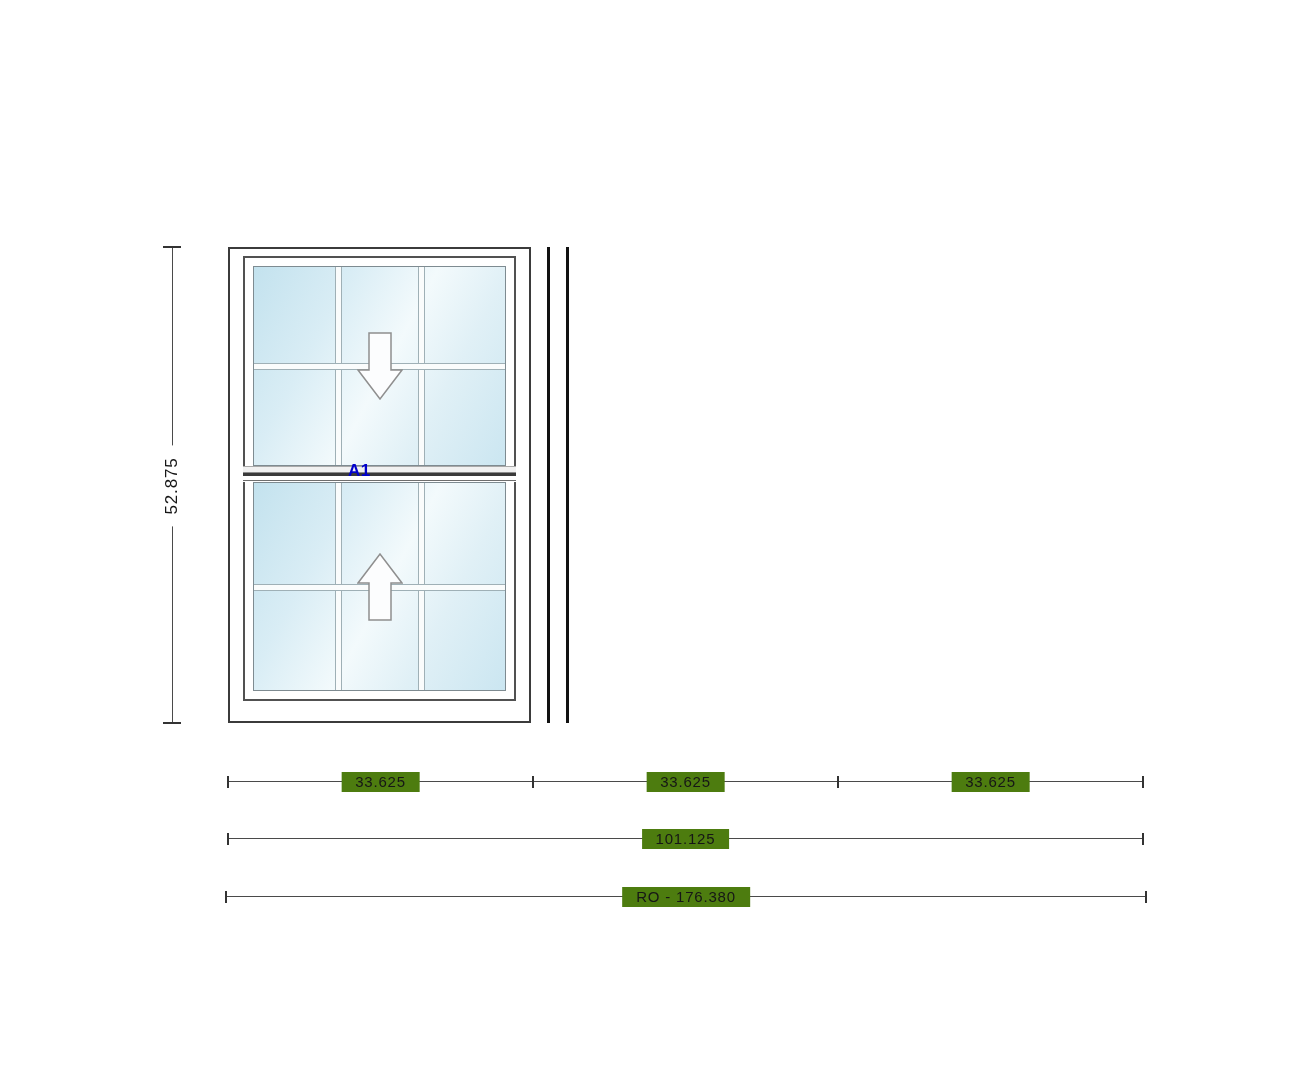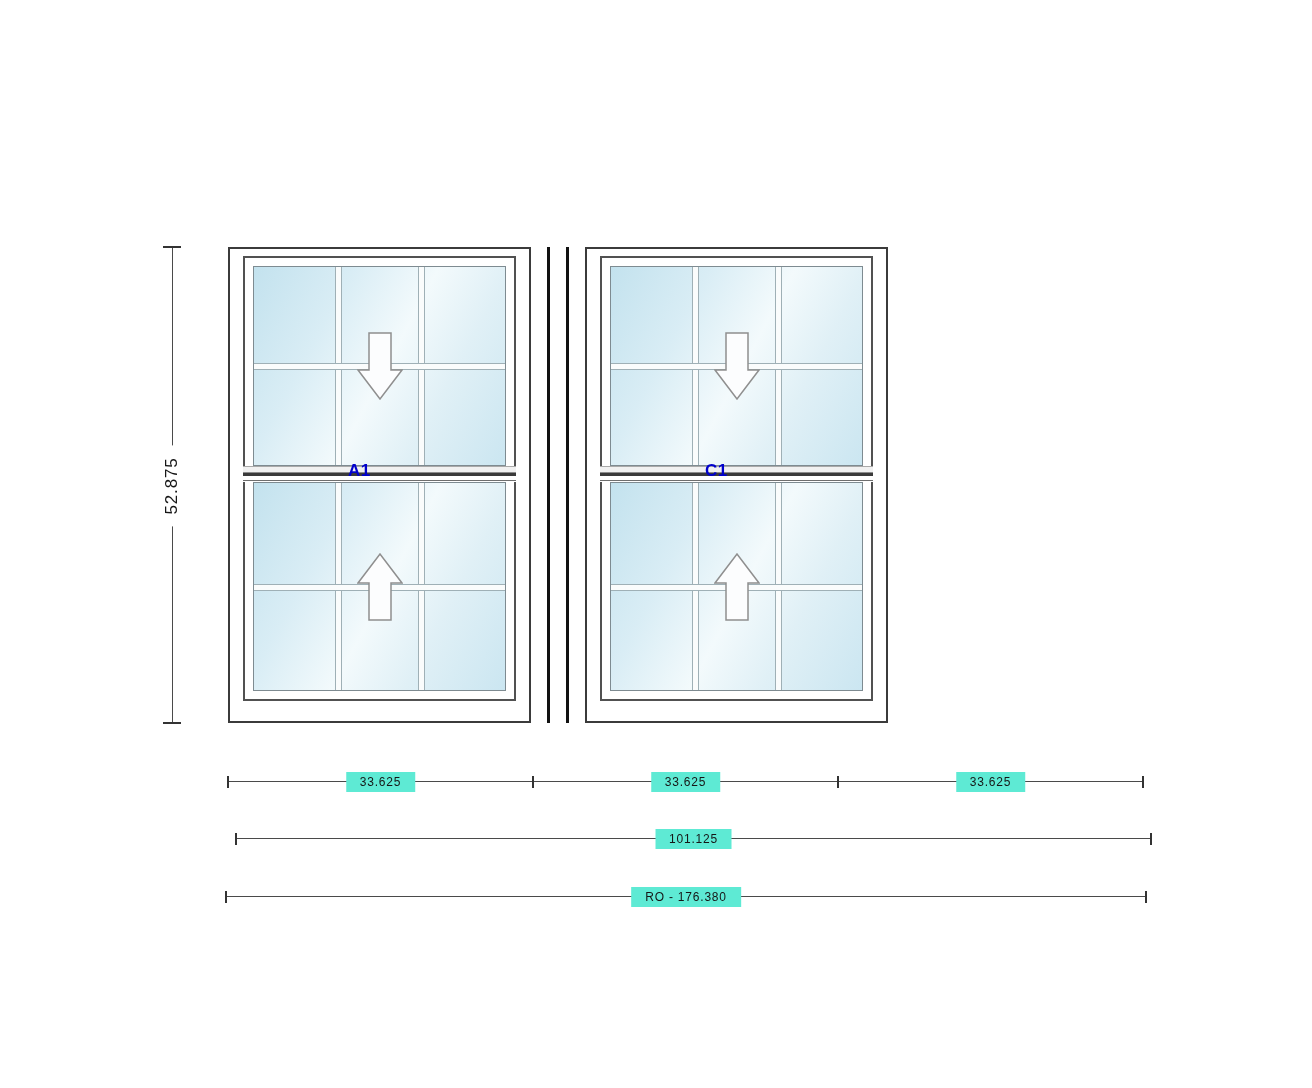--- a/index.html
+++ b/index.html
@@ -67,23 +67,23 @@
     position:absolute;left:118px;top:213px;
     font-size:17px;font-weight:bold;line-height:17px;
     color:#0000cc;letter-spacing:0.5px;
     z-index:5;
   }
 
   
   .dim-text{
     position:absolute;left:50%;top:0;
     transform:translate(-50%,-50%);
-    background:#5eead4;
+    background:#4d7c0f;
     padding:0 14px;
-    font-size:12px;line-height:20px;letter-spacing:0.8px;
+    font-size:15px;line-height:20px;letter-spacing:0.8px;
     white-space:nowrap;color:#161616;
   }
   .hdim{
     position:absolute;height:0;
     border-top:1px solid #4a4a4a;
   }
   .hdim::before,.hdim::after{
     content:"";position:absolute;width:2px;height:12px;top:-6px;background:#333;
   }
   .hdim::before{left:-1px;}
@@ -137,58 +137,34 @@
         </div>
       </div>
       <div class="unit-label">A1</div>
     </div>
 
     <div class="mullion"></div>
 
 
     <div class="mullion"></div>
 
-    <div class="window-unit">
-      <div class="sash sash-upper">
-        <div class="glass">
-          <div class="muntin v m1"></div>
-          <div class="muntin v m2"></div>
-          <div class="muntin h"></div>
-          <svg class="arrow" width="46" height="68" viewBox="0 0 46 68">
-            <polygon points="12,1 34,1 34,38 45,38 23,67 1,38 12,38" fill="#fcfdfe" stroke="#8f8f8f" stroke-width="1.5"></polygon>
-          </svg>
-        </div>
-      </div>
-      <div class="check-rail"></div>
-      <div class="sash sash-lower">
-        <div class="glass">
-          <div class="muntin v m1"></div>
-          <div class="muntin v m2"></div>
-          <div class="muntin h"></div>
-          <svg class="arrow" width="46" height="68" viewBox="0 0 46 68">
-            <polygon points="12,67 34,67 34,30 45,30 23,1 1,30 12,30" fill="#fcfdfe" stroke="#8f8f8f" stroke-width="1.5"></polygon>
-          </svg>
-        </div>
-      </div>
-      <div class="unit-label">C1</div>
-    </div>
 
   </div>
 
   <div class="hdim" style="left:228px;top:781px;width:305px;">
     <span class="dim-text">33.625</span>
   </div>
   <div class="hdim" style="left:533px;top:781px;width:305px;">
     <span class="dim-text">33.625</span>
   </div>
   <div class="hdim" style="left:838px;top:781px;width:305px;">
     <span class="dim-text">33.625</span>
   </div>
 
-  <div class="hdim" style="left:236px;top:838px;width:915px;">
+  <div class="hdim" style="left:228px;top:838px;width:915px;">
     <span class="dim-text">101.125</span>
   </div>
 
   <div class="hdim" style="left:226px;top:896px;width:920px;">
     <span class="dim-text">RO - 176.380</span>
   </div>
 
 </div>
 
 </body></html>

